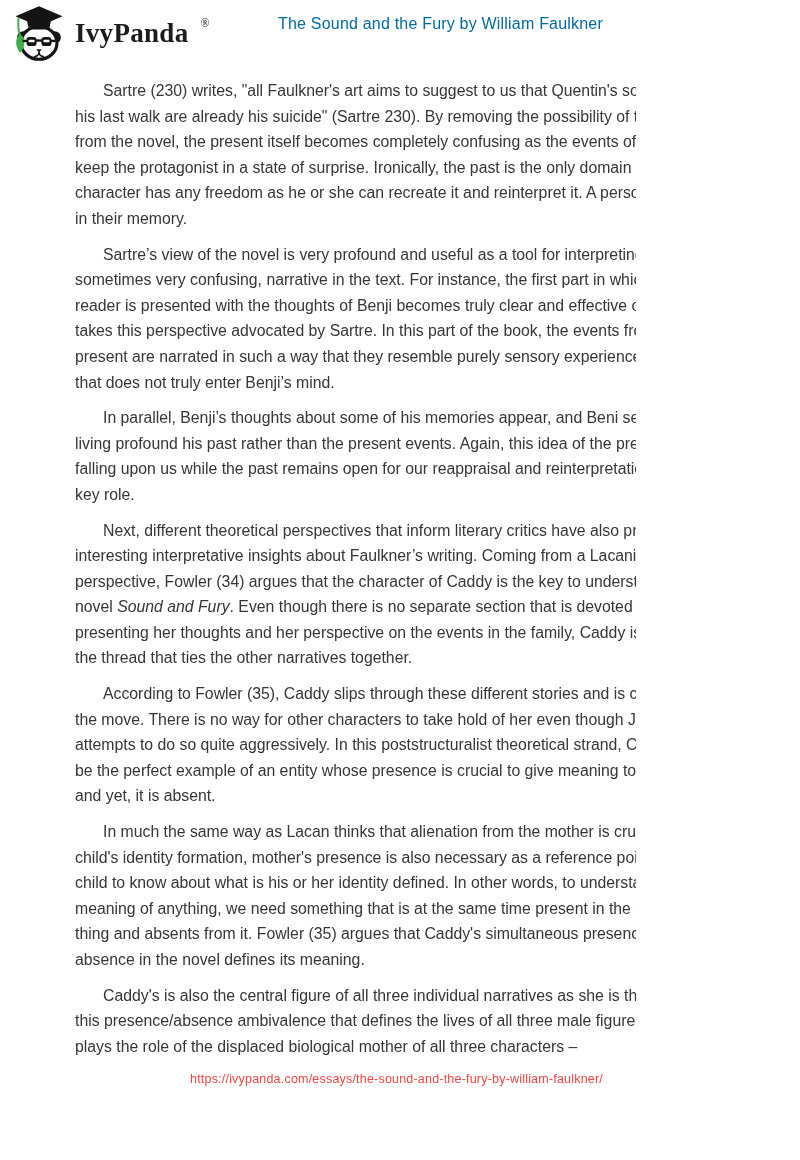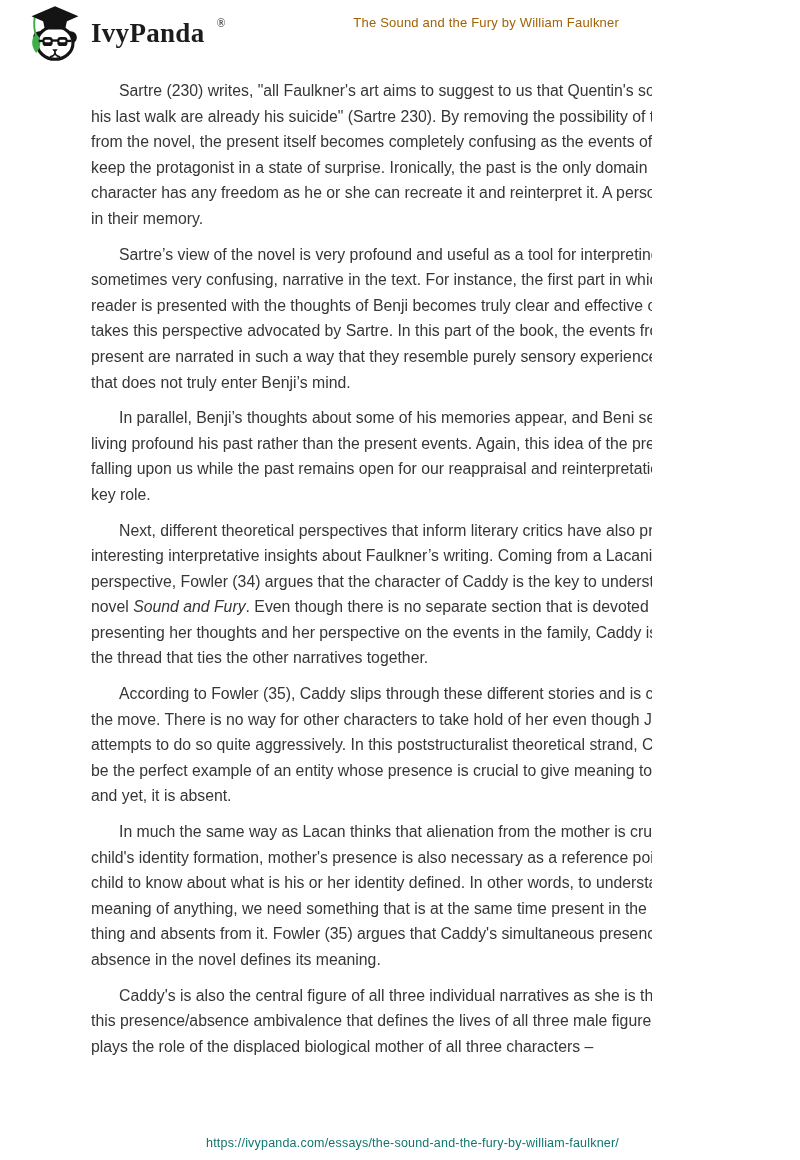--- a/index.html
+++ b/index.html
@@ -6,52 +6,51 @@
   html, body {
     width: 800px; height: 1160px;
     background: #ffffff;
     font-family: "Liberation Sans", sans-serif;
   }
   .page {
     position: relative;
     width: 636px; height: 1160px;
     background: #ffffff;
     overflow: hidden;
-    margin-left: 16px;
   }
   .header { position: absolute; top: 0; left: 0; right: 0; height: 70px; background: #fff; }
   .logo {
     position: absolute; left: 14px; top: 6px;
     display: flex; align-items: center; gap: 11px;
     text-decoration: none; cursor: pointer;
   }
   .logo svg { display: block; }
   .logo-text {
     font-family: "Liberation Serif", serif;
     font-weight: 700; font-size: 27px; color: #1c1c1c;
     letter-spacing: 0.3px; line-height: 1;
   }
   .reg {
     font-family: "Liberation Serif", serif;
     font-size: 12px; color: #1c1c1c;
     position: relative; top: -10px; margin-left: 1px;
   }
   .doc-title {
     position: absolute; top: 15px; right: 33px;
-    font-size: 13px; color: #a16207; letter-spacing: 0.2px;
+    font-size: 16px; color: #0369a1; letter-spacing: 0.2px;
   }
   .essay { position: absolute; top: 78px; left: 75px; width: 650px; }
   .essay p {
     font-size: 15.8px; line-height: 25.6px; color: #363636;
     text-indent: 28px; margin-bottom: 10px; text-align: left;
   }
   .essay .book-title { font-style: italic; }
   .footer-url {
-    position: absolute; top: 1136px; right: 33px;
-    font-size: 12.5px; color: #0f766e; letter-spacing: 0.2px;
+    position: absolute; top: 1072px; right: 33px;
+    font-size: 12.5px; color: #ef4444; letter-spacing: 0.2px;
     text-decoration: none; cursor: pointer;
   }
 </style>
 </head>
 <body>
 
 <div class="page">
 
   <div class="header">
 

